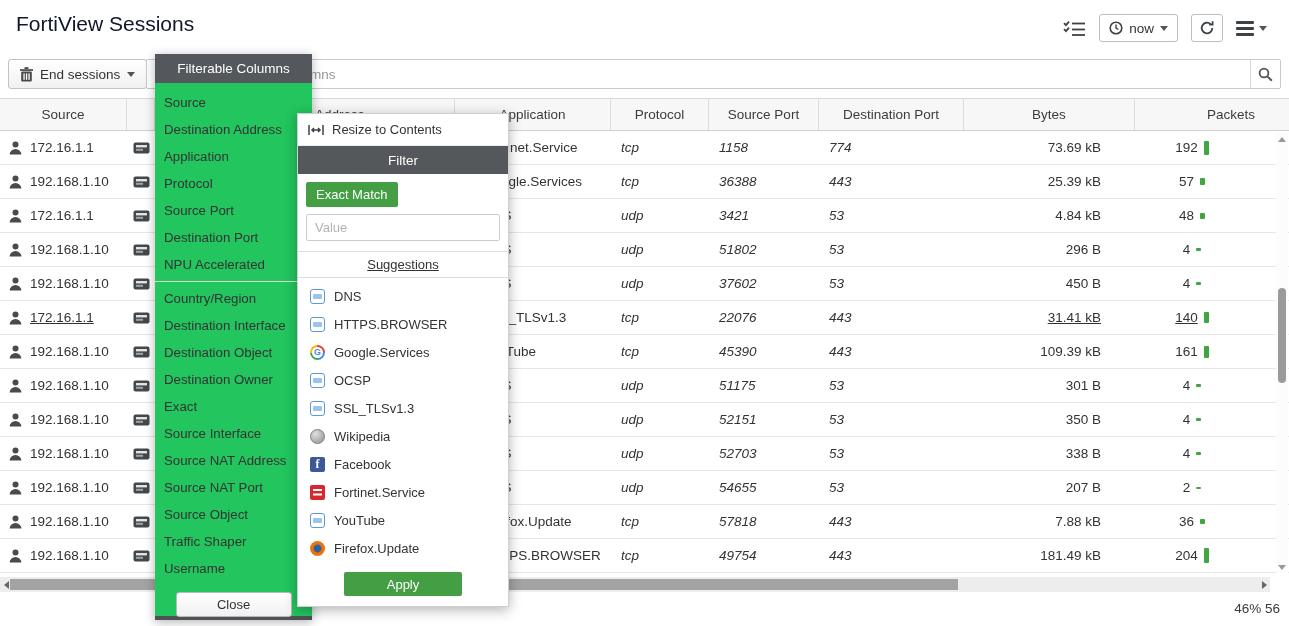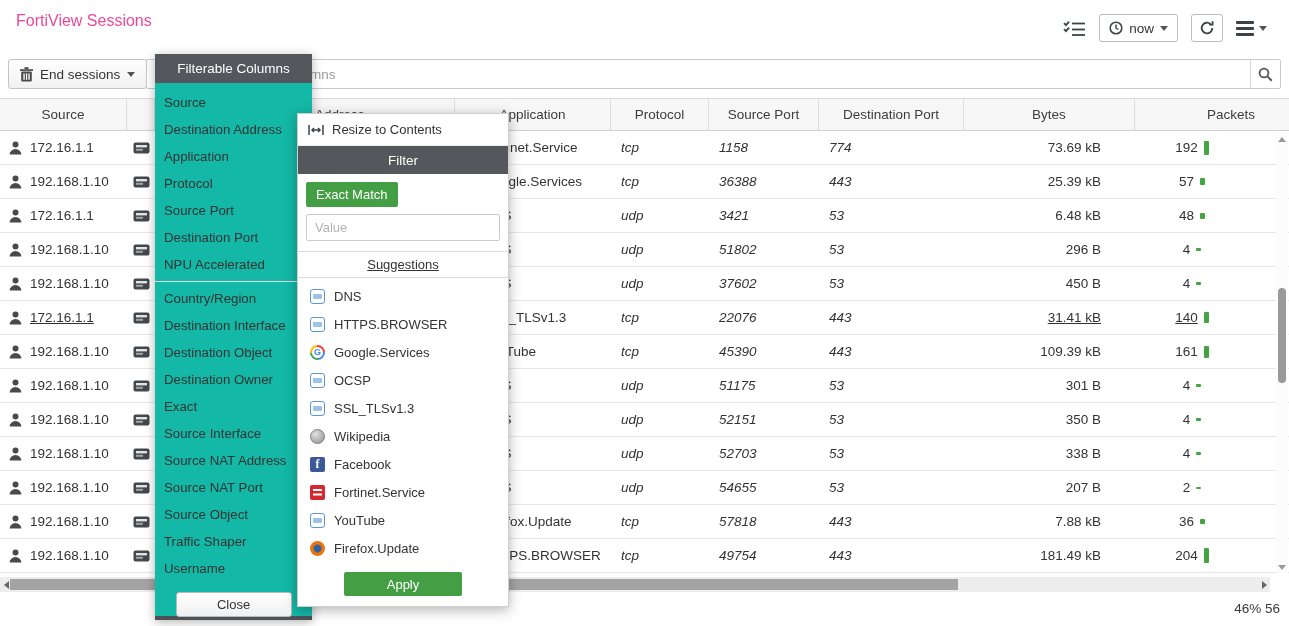--- a/index.html
+++ b/index.html
@@ -1,20 +1,20 @@
 <!DOCTYPE html>
 <html><head>
 <meta charset="utf-8">
 <style>
   * { margin:0; padding:0; box-sizing:border-box; }
   body { font-family:"Liberation Sans", sans-serif; background:#fff; }
   .app { position:relative; width:1289px; height:626px; background:#fff; overflow:hidden; }
 
   
-  .page-title { position:absolute; left:16px; top:12px; font-size:16px; color:#ec4899; }
+  .page-title { position:absolute; left:16px; top:12px; font-size:21px; color:#0f172a; }
   .tb-right { position:absolute; top:13px; right:22px; display:flex; align-items:center; gap:13px; height:30px; }
   .time-btn { display:flex; align-items:center; gap:6px; height:28px; padding:0 9px; background:#fff; border:1px solid #bdbdbd; border-radius:3px; font-size:13.5px; color:#333; cursor:pointer; }
   .refresh-btn { width:32px; height:28px; background:#fff; border:1px solid #bdbdbd; border-radius:3px; display:flex; align-items:center; justify-content:center; cursor:pointer; }
   .menu-toggle { display:flex; align-items:center; gap:5px; cursor:pointer; }
   .bars { display:inline-flex; flex-direction:column; gap:3px; }
   .bars i { width:18px; height:3px; background:#3d4247; border-radius:1px; }
   .caret { width:0; height:0; border-left:4px solid transparent; border-right:4px solid transparent; border-top:5px solid #555; display:inline-block; }
 
   
   .end-btn { position:absolute; left:8px; top:59px; height:30px; padding:0 11px; display:flex; align-items:center; gap:7px; background:linear-gradient(#fff,#f1f1f1); border:1px solid #c3c3c3; border-radius:3px; font-size:13.5px; color:#333; cursor:pointer; }
@@ -35,21 +35,21 @@
   .c-source { padding-left:9px; gap:8px; }
   .c-dev { justify-content:center; }
   .c-app { padding-left:28px; }
   .c-proto, .c-sport, .c-dport { padding-left:10px;font-style:italic; }
   .c-bytes { justify-content:flex-end; padding-right:34px; }
   .c-pkts { justify-content:center; padding-right:40px; gap:6px; }
   .pbar { width:5px; background:#42a542; border-radius:1px; }
   .row.hovered .drill { text-decoration:underline; }
 
   
-  .columns-panel { position:absolute; left:155px; top:54px; width:157px; height:566px; background:#14b8a6; box-shadow:0 2px 10px rgba(0,0,0,.3); z-index:30; display:flex; flex-direction:column; border-bottom:4px solid #4e5256; }
+  .columns-panel { position:absolute; left:155px; top:54px; width:157px; height:566px; background:#22c55e; box-shadow:0 2px 10px rgba(0,0,0,.3); z-index:30; display:flex; flex-direction:column; border-bottom:4px solid #4e5256; }
   .panel-header { height:29px; background:#54585c; color:#fff; display:flex; align-items:center; justify-content:center; font-size:13.5px; flex:none; }
   .menu-list { padding-top:6px; }
   .menu-item { height:27px; line-height:27px; padding-left:9px; font-size:13.25px; color:#333; white-space:nowrap; overflow:hidden; cursor:pointer; }
   .menu-sep { border-top:1px solid #ddd; margin:3px 0; }
   .close-wrap { margin-top:auto; padding:10px 0 12px; display:flex; justify-content:center; }
   .close-btn { width:116px; height:25px; background:linear-gradient(#fff,#f0f0f0); border:1px solid #b9b9b9; border-radius:3px; font-size:13px; color:#333; cursor:pointer; }
 
   
   .filter-popup { position:absolute; left:297px; top:113px; width:212px; background:#fff; border:1px solid #cfcfcf; box-shadow:0 3px 12px rgba(0,0,0,.3); z-index:40; }
   .resize-row { height:32px; display:flex; align-items:center; gap:8px; padding:0 10px; font-size:13px; color:#333; border-bottom:1px solid #eee; cursor:pointer; }
@@ -261,21 +261,21 @@
               <rect x="3" y="6.8" width="7" height="2" fill="#fff" opacity="0.5"></rect>
             </svg>
           </span>
         </div>
         <div class="cell c-dest"></div>
         <div class="cell c-app">DNS</div>
         <div class="cell c-proto">udp</div>
         <div class="cell c-sport">3421</div>
         <div class="cell c-dport">53</div>
         <div class="cell c-bytes">
-          <span class="drill">6.48 kB</span>
+          <span class="drill">4.84 kB</span>
         </div>
         <div class="cell c-pkts">
           <span class="drill">48</span>
           <span class="pbar" style="height: 6px;"></span>
         </div>
       </div>
 
       <div class="grid row">
         <div class="cell c-source">
           <span style="display:inline-flex;">

